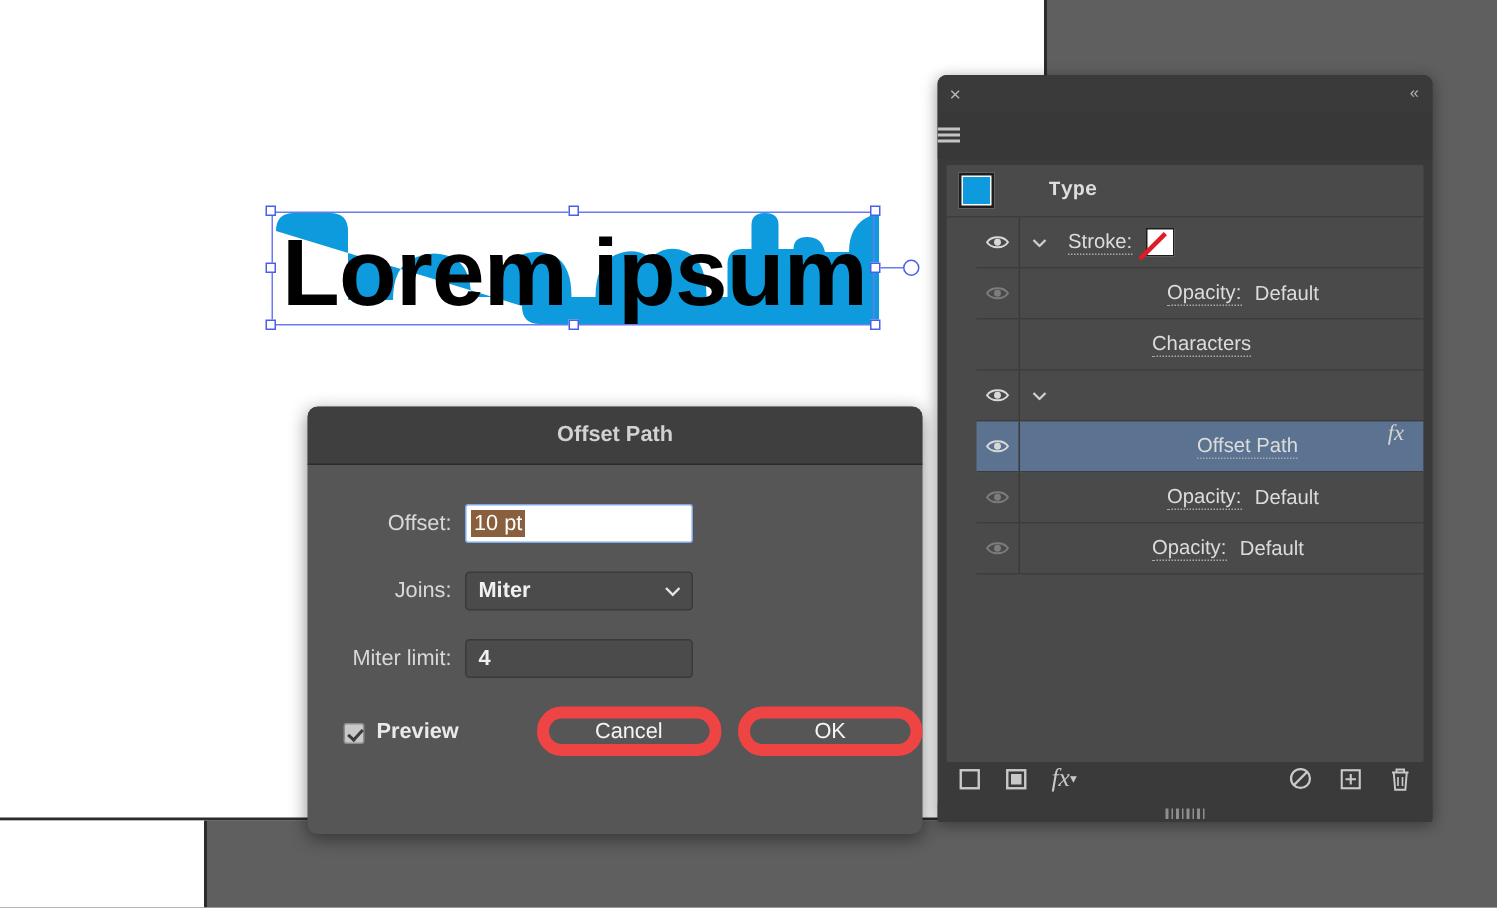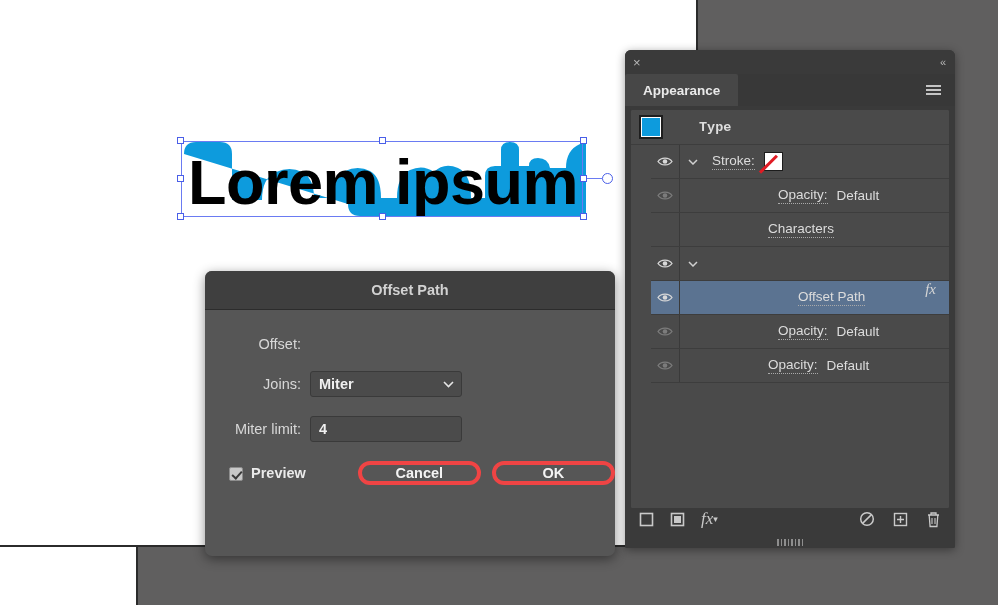--- a/index.html
+++ b/index.html
@@ -118,23 +118,23 @@
     border: 1px solid #8d8d8d; border-radius: 2px;
     position: relative; margin-right: 8px;
   }
   #preview-check::after {
     content: ""; position: absolute; left: 4px; top: 1px;
     width: 4px; height: 8px; border: solid #3a3a3a;
     border-width: 0 2px 2px 0; transform: rotate(42deg);
   }
   #preview-label { color: #eaeaea; font-size: 14.5px; font-weight: bold; }
   .pill-btn {
-    width: 126px; height: 24px; border-radius: 17px;
-    border: 4px solid #ef4444; background: transparent;
-    color: #f4f4f4; font-size: 14.5px; font-weight: bold;
+    width: 126px; height: 33px; border-radius: 17px;
+    border: 8px solid #ef4444; background: transparent;
+    color: #f4f4f4; font-size: 14.5px; font-weight: normal;
     display: flex; align-items: center; justify-content: center;
     font-family: "Liberation Sans", sans-serif;
   }
   #cancel-button { margin-right: 11px; }
 
   
   #appearance-panel {
     position: absolute; left: 625px; top: 50px;
     width: 330px; height: 498px;
     background: #3a3a3a;
@@ -273,20 +273,23 @@
 </div>
 
 <div id="offset-dialog">
   <div id="dialog-titlebar">
     <span id="dialog-title">Offset Path</span>
   </div>
   <div id="dialog-body">
 
     <div class="form-row">
       <span class="form-label">Offset:</span>
+      <div class="txt-input">
+        <span class="selected-text">10 pt</span>
+      </div>
     </div>
 
     <div class="form-row">
       <span class="form-label">Joins:</span>
       <div class="select-input">
         <span>Miter</span>
         <svg width="11" height="7" viewBox="0 0 11 7">
           <path d="M1,1 L5.5,5.5 L10,1" stroke="#e6e6e6" stroke-width="1.6" fill="none"></path>
         </svg>
       </div>
@@ -310,21 +313,20 @@
   </div>
 </div>
 
 <div id="appearance-panel">
   <div id="panel-topbar">
     <span id="panel-close">×</span>
     <span id="panel-collapse">«</span>
   </div>
 
   <div id="panel-tabbar">
-    <div id="tab-appearance">Appearance</div>
     <div id="panel-menu">
       <span>
         <span class="hamburger-line"></span>
         <span class="hamburger-line"></span>
         <span class="hamburger-line"></span>
       </span>
     </div>
   </div>
 
   <div id="panel-list">

